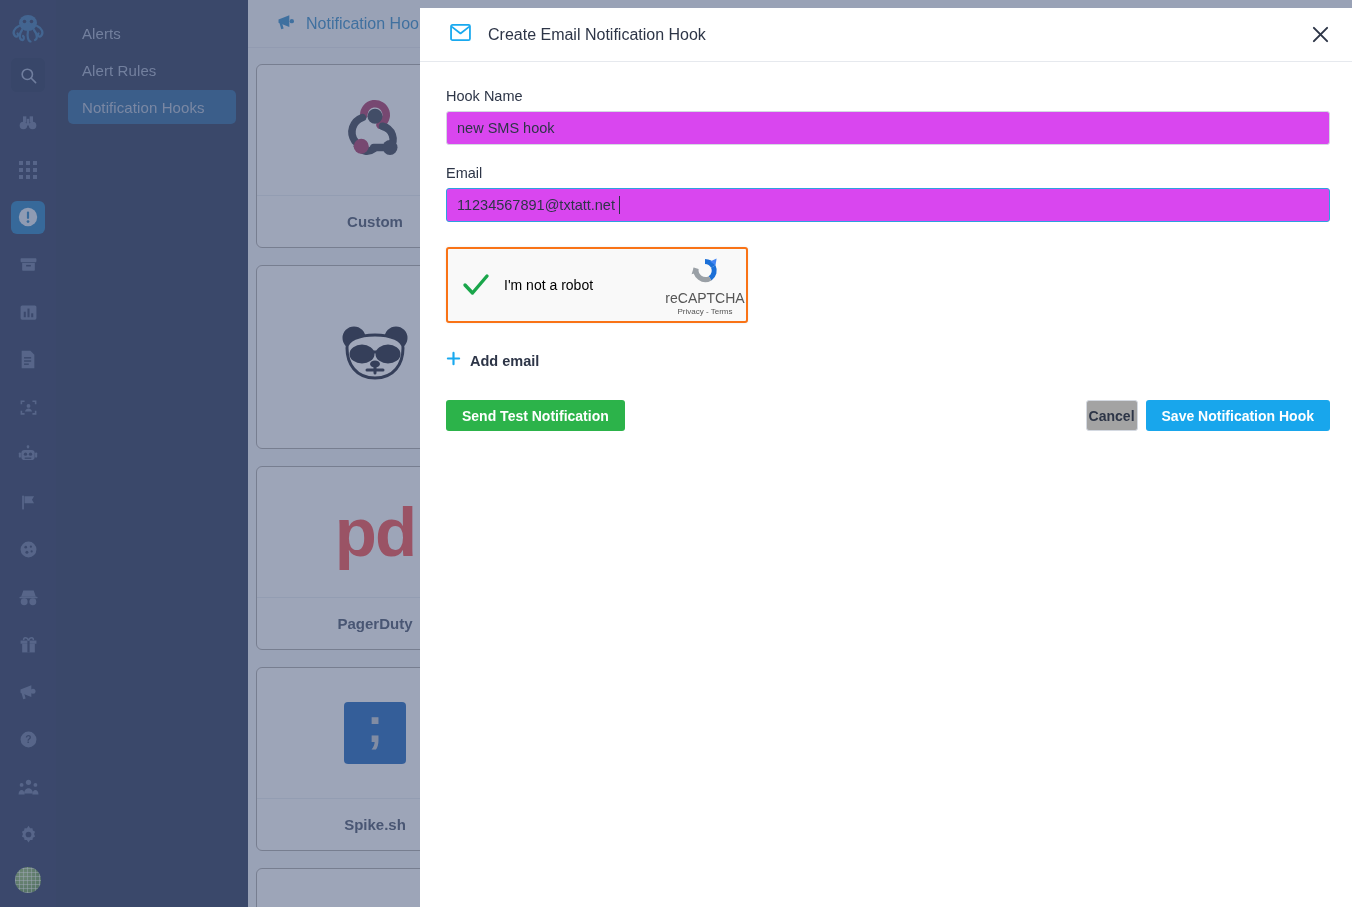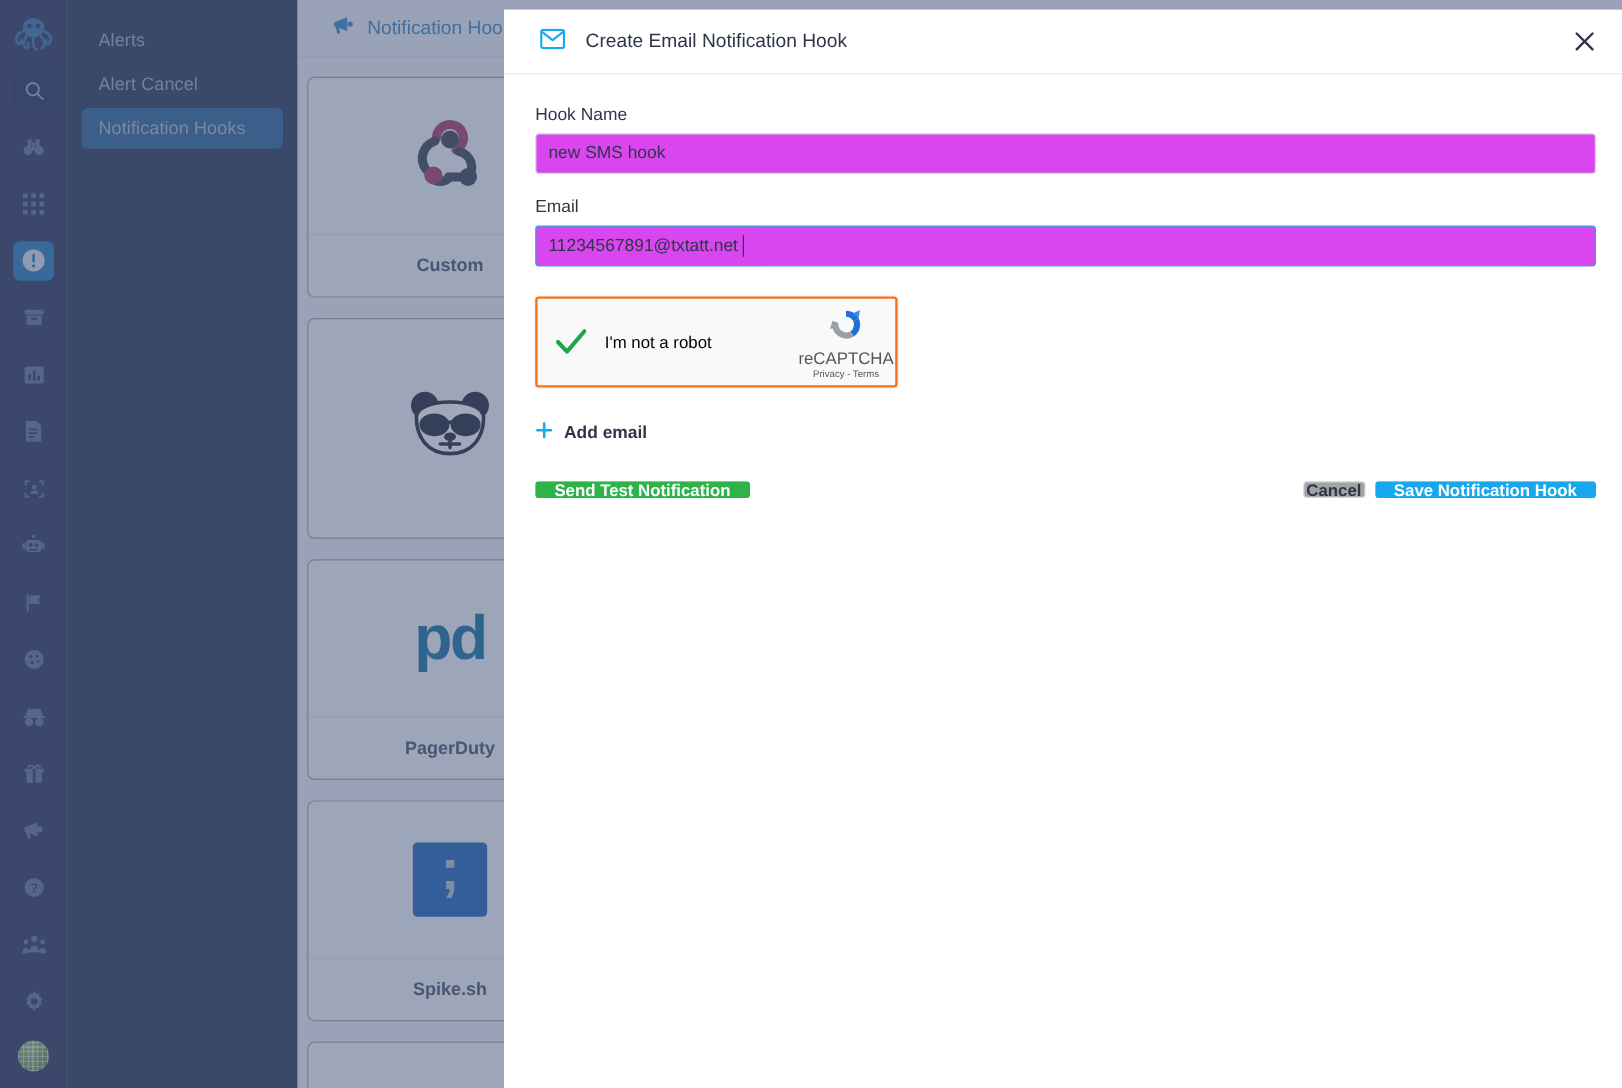--- a/index.html
+++ b/index.html
@@ -60,21 +60,21 @@
     width: 238px; height: 184px; background: #f6f8fb;
     border: 1px solid #a3a3a3; border-radius: 6px;
     display: flex; flex-direction: column; overflow: hidden;
   }
   .bg-card-logo { flex: 1 1 auto; display: flex; align-items: center; justify-content: center; }
   .bg-card-name {
     height: 52px; border-top: 1px solid #e1e6ee; display: flex;
     align-items: center; justify-content: center;
     font-size: 15px; font-weight: bold; color: #3c4a63;
   }
-  .pd-logo { font-size: 52px; font-weight: bold; color: #0369a1; letter-spacing: -2px; line-height: 1; }
+  .pd-logo { font-size: 69px; font-weight: bold; color: #ef4444; letter-spacing: -2px; line-height: 1; }
   .spike-logo {
     width: 62px; height: 62px; background: #0f5bb5; border-radius: 4px;
     display: flex; align-items: center; justify-content: center;
     color: #b9c2cc; font-size: 48px; font-weight: bold; line-height: 0.6;
     padding-bottom: 14px;
   }
 
   .dim-overlay { position: absolute; inset: 0; background: rgba(84,96,130,0.55); }
 
   
@@ -130,21 +130,21 @@
   .add-email {
     display: inline-flex; align-items: center; gap: 9px; margin-bottom: 30px;
     cursor: pointer;
   }
   .add-email-label { font-size: 14.5px; color: #2d3547; font-weight: bold; }
 
   .actions { display: flex; align-items: center; width: 884px; }
   .btn {
     border-radius: 3px; font-size: 14px; font-weight: bold;
     display: inline-flex; align-items: center; justify-content: center;
-    cursor: pointer; border: 1px solid transparent; height: 14px;
+    cursor: pointer; border: 1px solid transparent; height: 31px;
     font-family: "Liberation Sans", sans-serif;
   }
   .btn-test { background: #2cb34a; color: #fff; padding: 0 15px; }
   .btn-cancel { background: #a3a3a3; color: #2d3547; border-color: #d4d9e1; padding: 0 2px; margin-left: auto; margin-right: 8px; }
   .btn-save { background: #18a6ec; color: #fff; padding: 0 15px; }
 </style>
 </head>
 <body>
 
 <div id="app">
@@ -323,21 +323,21 @@
       </div>
 
       <div class="rail-avatar"></div>
     </div>
 
     <div class="nav-panel">
       <div class="nav-item">
         <span>Alerts</span>
       </div>
       <div class="nav-item">
-        <span>Alert Cancel</span>
+        <span>Alert Rules</span>
       </div>
       <div class="nav-item selected">
         <span>Notification Hooks</span>
       </div>
     </div>
 
     <div class="bg-main">
       <div class="bg-topbar">
         <span>
           <svg width="20" height="20" viewBox="0 0 24 24" fill="#2784c4">

